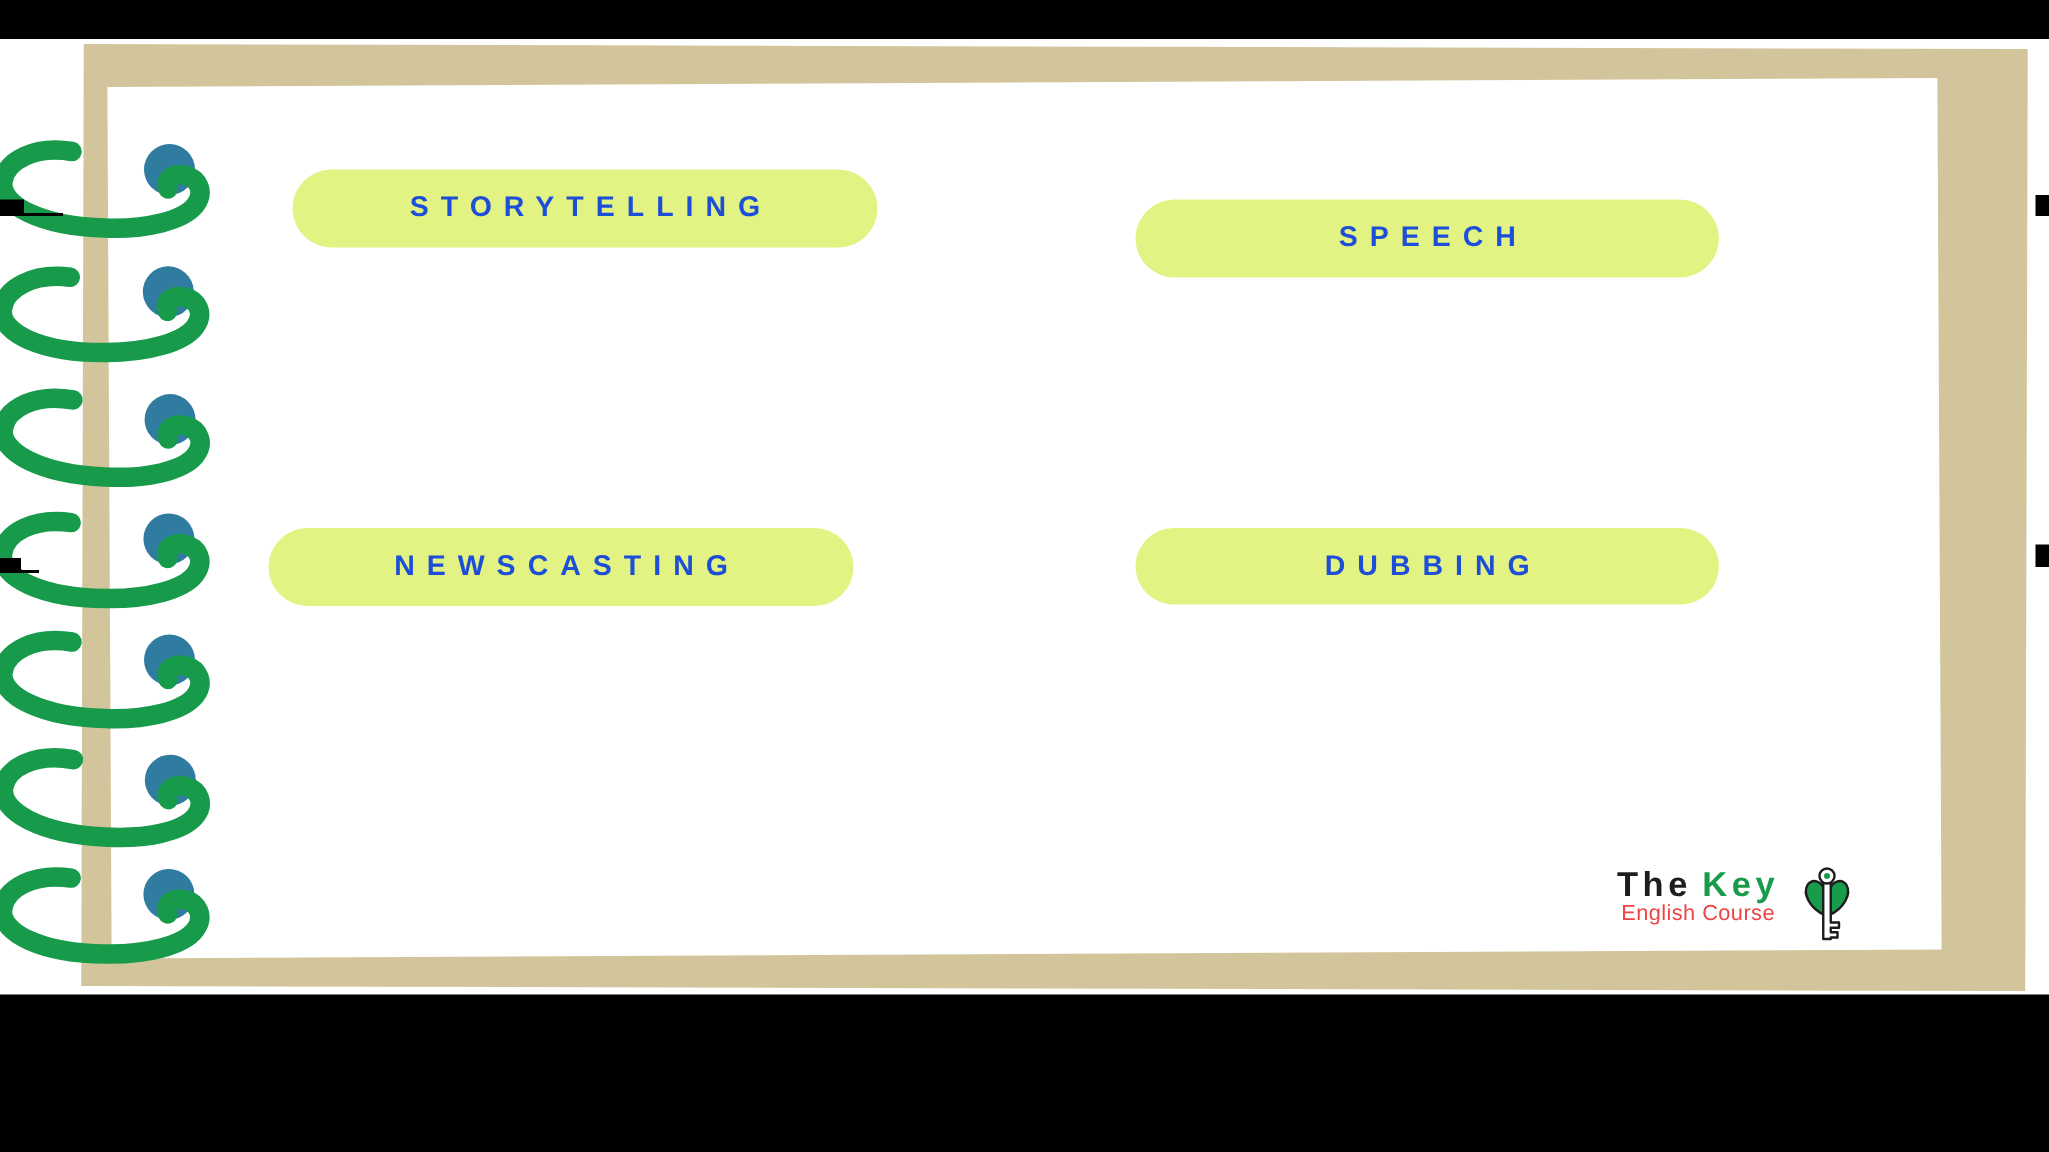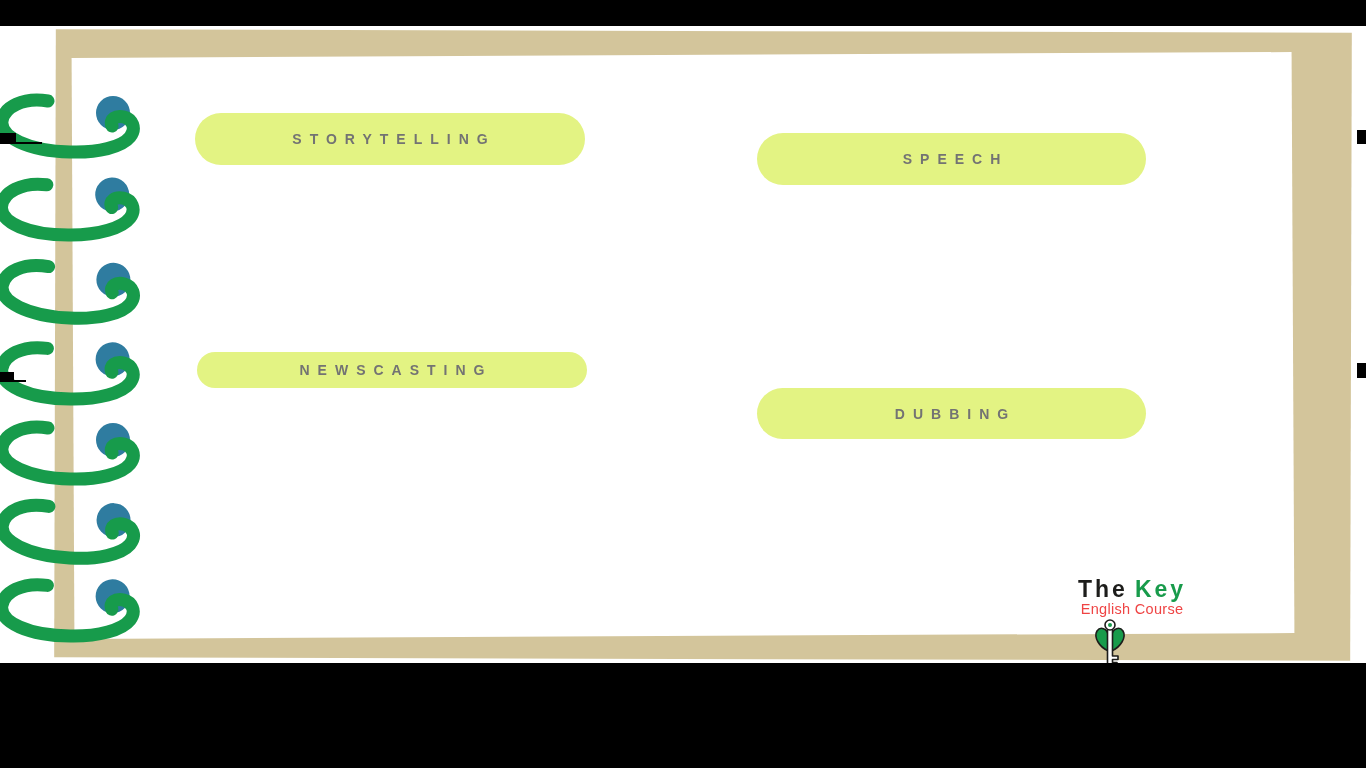--- a/index.html
+++ b/index.html
@@ -21,25 +21,25 @@
   }
 
   .ring{position:absolute;left:-2px;width:145px;height:80px;}
   .ring svg{display:block;width:145px;height:80px;overflow:visible;}
 
   .pill{
     position:absolute;background:#E3F383;border-radius:28px;border:none;
     display:flex;align-items:center;justify-content:center;cursor:pointer;
   }
   .pill span{
-    font-size:14px;font-weight:600;color:#737373;
+    font-size:19px;font-weight:600;color:#1d4ed8;
     letter-spacing:8px;margin-right:-8px;white-space:nowrap;
   }
 
-  .logo{position:absolute;left:1078px;top:576px;display:flex;align-items:flex-start;flex-direction:column;}
+  .logo{position:absolute;left:1078px;top:576px;display:flex;align-items:flex-start;}
   .logo-text{display:flex;flex-direction:column;align-items:center;}
   .brand{font-size:23px;font-weight:bold;color:#1D1D1B;letter-spacing:3px;line-height:26px;white-space:nowrap;}
   .brand .key{color:#189B4B;margin-left:7px;}
   .subtitle{font-size:14.5px;color:#ef4444;letter-spacing:.3px;margin-top:-1px;}
   .logo-icon{margin-left:14px;margin-top:2px;}
 
   .edge-mark{position:absolute;background:#000;}
 </style>
 </head>
 <body>
@@ -92,24 +92,24 @@
       <path d="M50 6 C25 2 6 12 4 26 C2 42 30 56 72 57 C100 58 124 52 132 42 C139 33 134 24 126 22 C118 20 111 24 114 31" fill="none" stroke="#179B4B" stroke-width="13" stroke-linecap="round"></path>
     </svg>
   </div>
 
   <button class="pill" style="left:195px;top:113px;width:390px;height:52px;">
     <span>STORYTELLING</span>
   </button>
   <button class="pill" style="left:757px;top:113px;width:389px;height:52px;margin-top:20px;">
     <span>SPEECH</span>
   </button>
-  <button class="pill" style="left:197px;top:352px;width:390px;height:36px;">
+  <button class="pill" style="left:179px;top:352px;width:390px;height:52px;">
     <span>NEWSCASTING</span>
   </button>
-  <button class="pill" style="left:757px;top:352px;width:389px;height:51px;margin-top:36px;">
+  <button class="pill" style="left:757px;top:352px;width:389px;height:51px;">
     <span>DUBBING</span>
   </button>
 
   <div class="logo">
     <div class="logo-text">
       <div class="brand">
         <span>The</span><span class="key">Key</span>
       </div>
       <div class="subtitle">English Course</div>
     </div>

